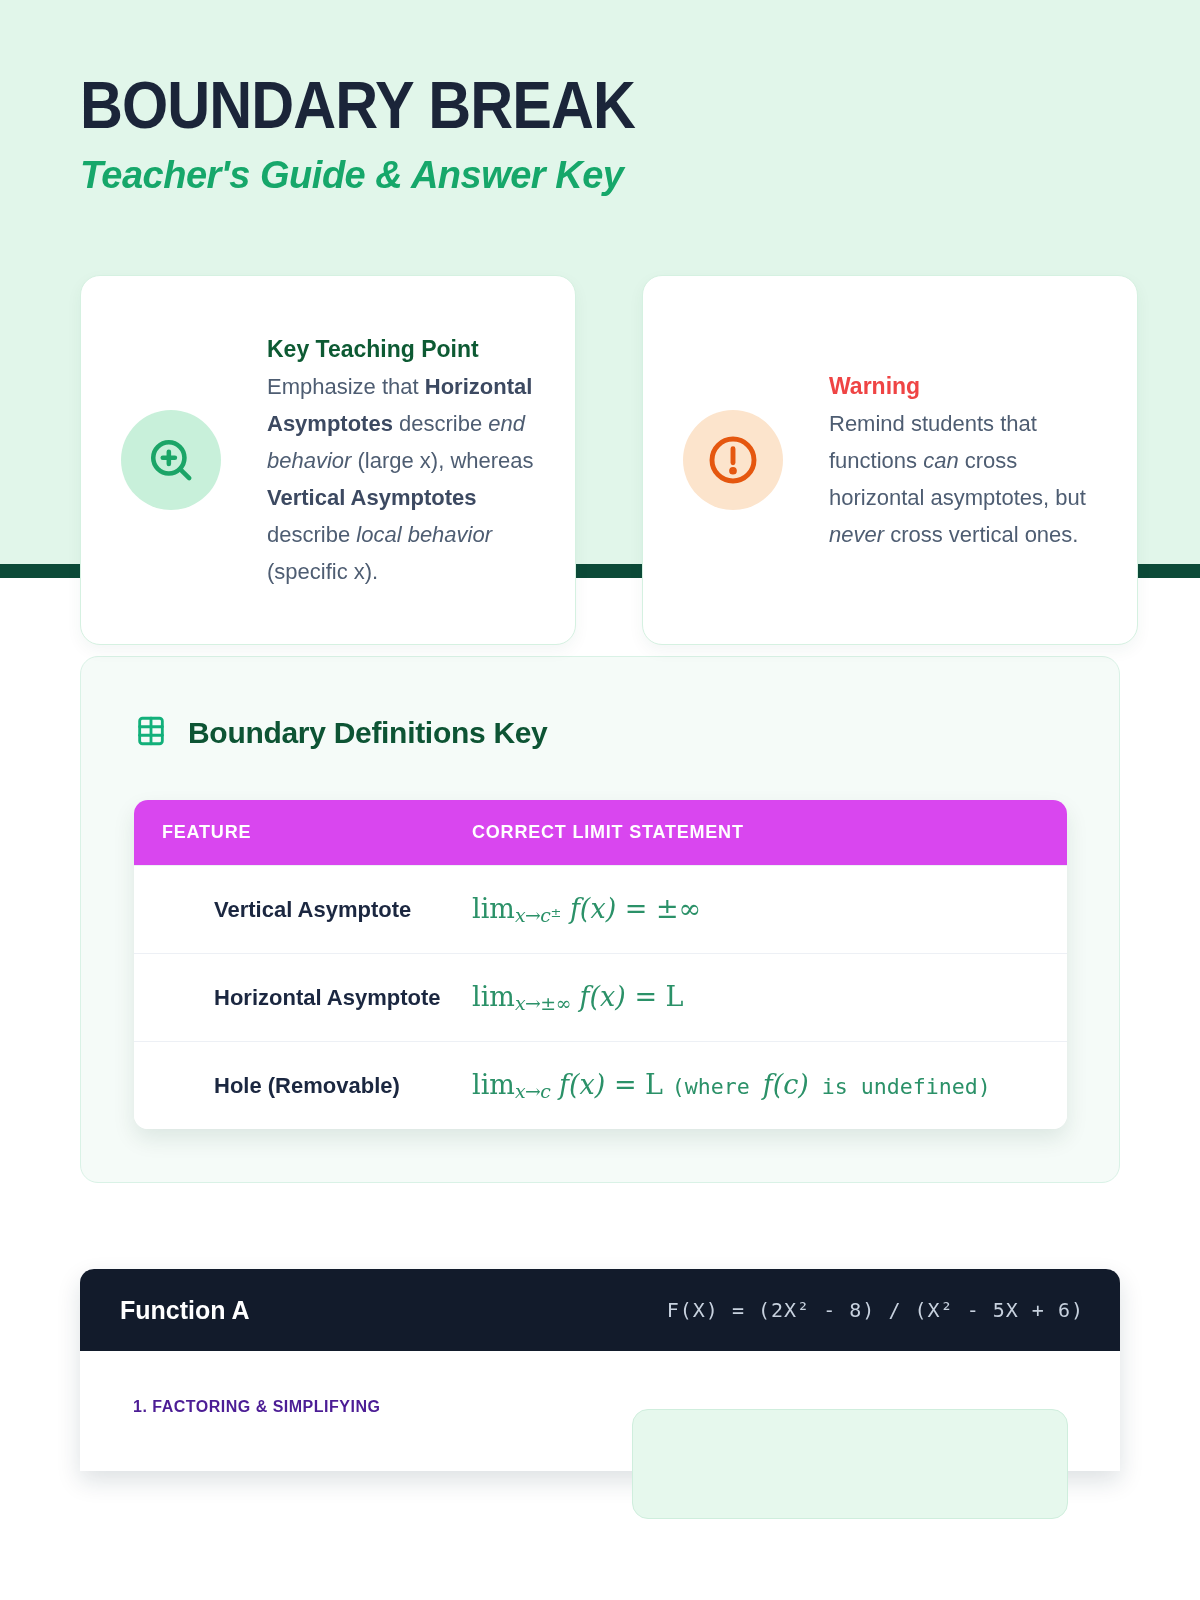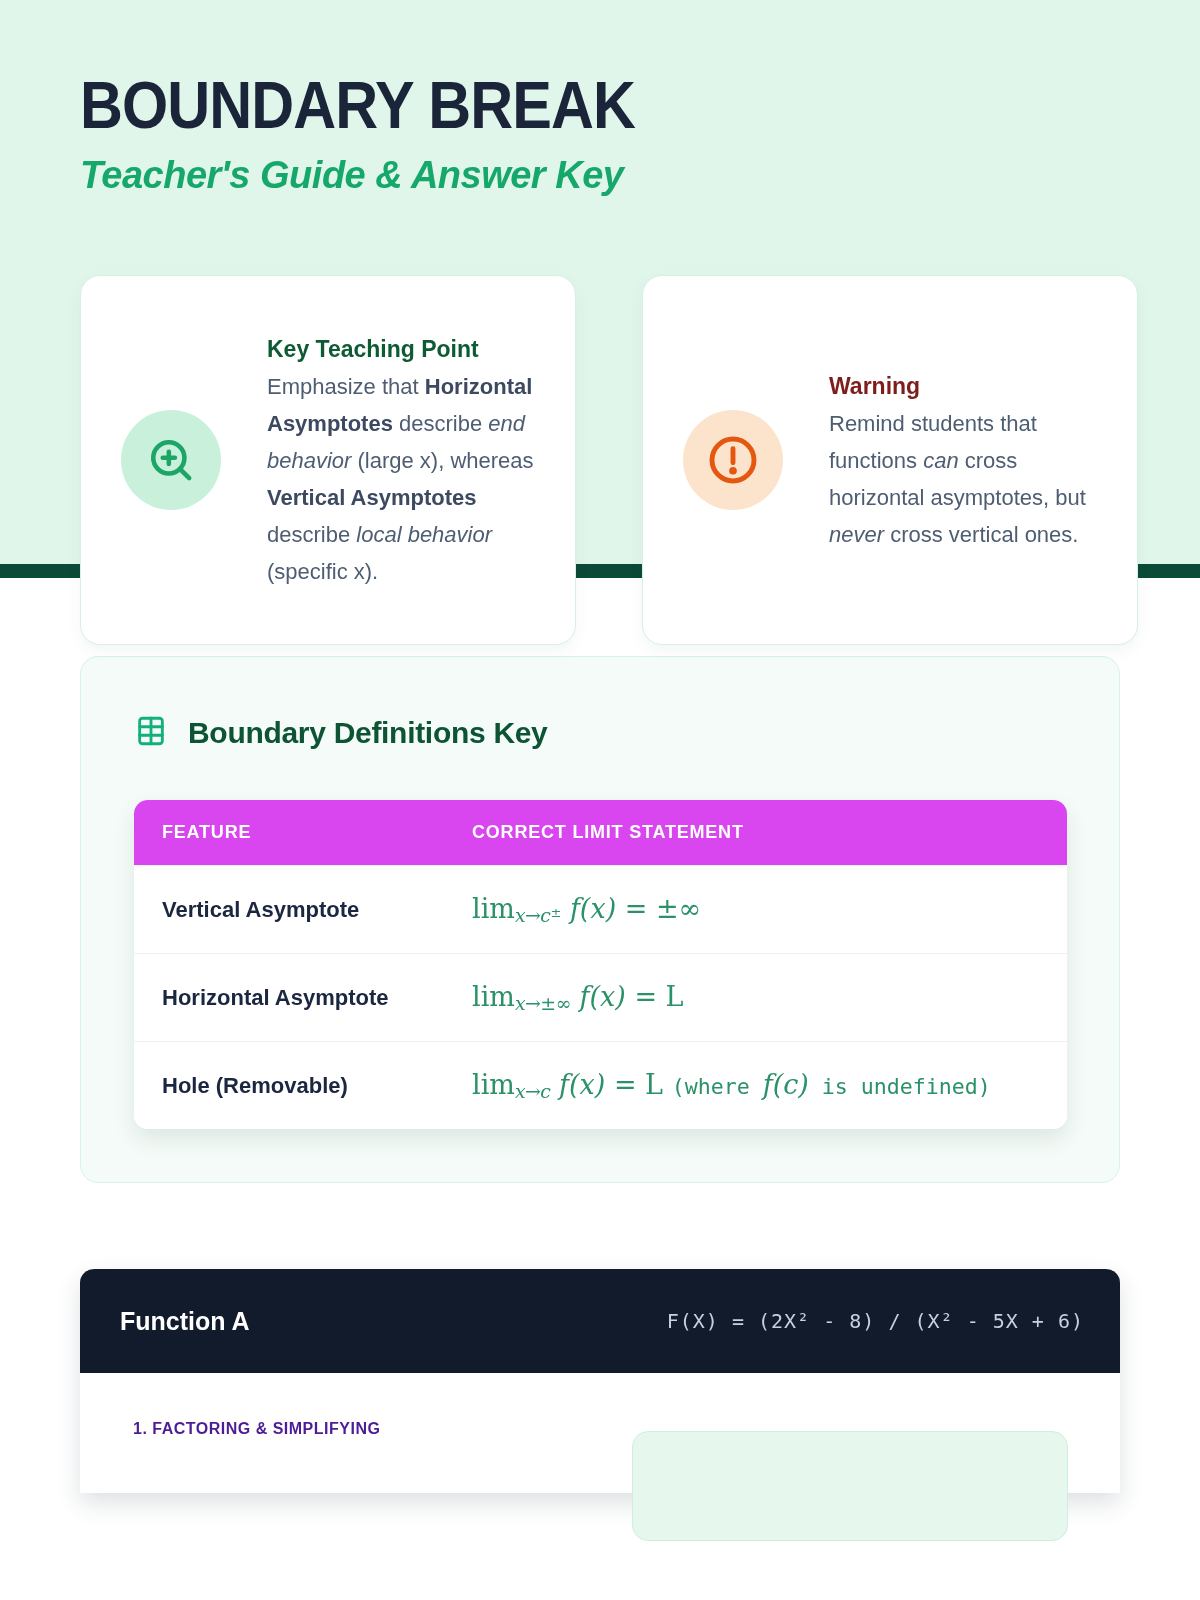--- a/index.html
+++ b/index.html
@@ -39,21 +39,21 @@
   }
   .callout-icon-circle {
     flex:0 0 100px; width:100px; height:100px; border-radius:50%;
     display:flex; align-items:center; justify-content:center;
   }
   .circle-green { background:#c8f0da; }
   .circle-orange { background:#fce4cc; }
   .callout-text { width:268px; font-size:22px; line-height:37px; color:#4e5d72; }
   .callout-title { font-size:23px; font-weight:700; margin-bottom:0; }
   .title-green { color:#0d5a33; }
-  .title-rust { color:#7f1d1d; }
+  .title-rust { color:#ef4444; }
   .seg-n {}
   .seg-b { font-weight:700; color:#3c4961; }
   .seg-i { font-style:italic; }
 
   
   .divider { height:14px; background:#0c4a38; }
 
   
   .main { padding:0 80px; }
   .defs-card {
@@ -73,35 +73,35 @@
   }
   .t-head .th {
     color:#ffffff; font-size:18px; font-weight:700; letter-spacing:0.8px;
   }
   .th-feature { padding-left:28px; }
   .t-row {
     display:grid; grid-template-columns:338px 1fr; height:88px; align-items:center;
     border-top:1px solid #edf0f5; background:#ffffff;
   }
   .t-row:first-of-type { border-top:none; }
-  .cell-feature { padding-left:28px; font-size:22px; font-weight:700; color:#1b2740; }
+  .cell-feature { padding-left:44px; font-size:22px; font-weight:700; color:#1b2740;margin-left:36px; }
   .cell-formula { font-size:27px; color:#2b9168; white-space:nowrap; }
   .seg-rm { font-family:"DejaVu Serif", serif; }
   .seg-it { font-family:"DejaVu Serif", serif; font-style:italic; }
   .seg-sub {
     font-family:"DejaVu Serif", serif; font-style:italic; font-size:0.7em;
     vertical-align:-0.22em; letter-spacing:-0.5px;
   }
   .seg-subsup { font-family:"DejaVu Serif", serif; font-size:0.48em; vertical-align:0.05em; }
   .seg-mono { font-family:"DejaVu Sans Mono", monospace; font-size:0.8em; letter-spacing:0; }
 
   
   .func-card { margin-top:86px; border-radius:14px 14px 0 0; box-shadow:0 10px 24px rgba(15,40,60,0.14); }
   .func-header {
-    background:#121b2b; height:104px; border-radius:14px 14px 0 0;
+    background:#121b2b; height:82px; border-radius:14px 14px 0 0;
     display:flex; align-items:center; justify-content:space-between; padding:0 36px 0 40px;
   }
   .func-title { color:#ffffff; font-size:25px; font-weight:700; }
   .func-formula {
     font-family:"DejaVu Sans Mono", monospace; font-size:20px; color:#c7d1de; letter-spacing:1px;
   }
   .func-body {
     background:#ffffff; height:120px; display:flex; justify-content:space-between;
     align-items:flex-start; padding:0 52px 0 53px;
   }

